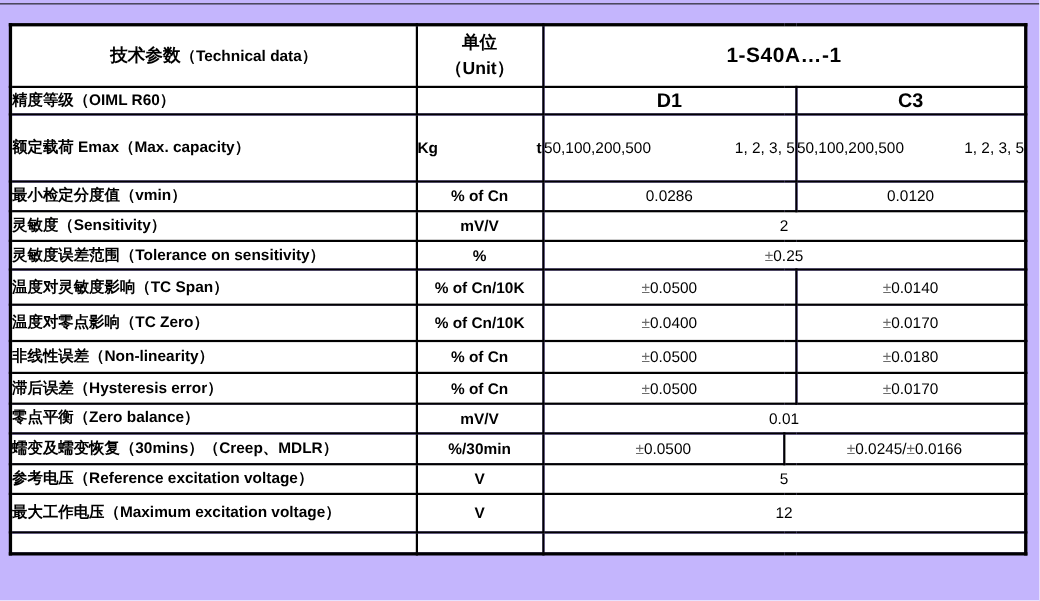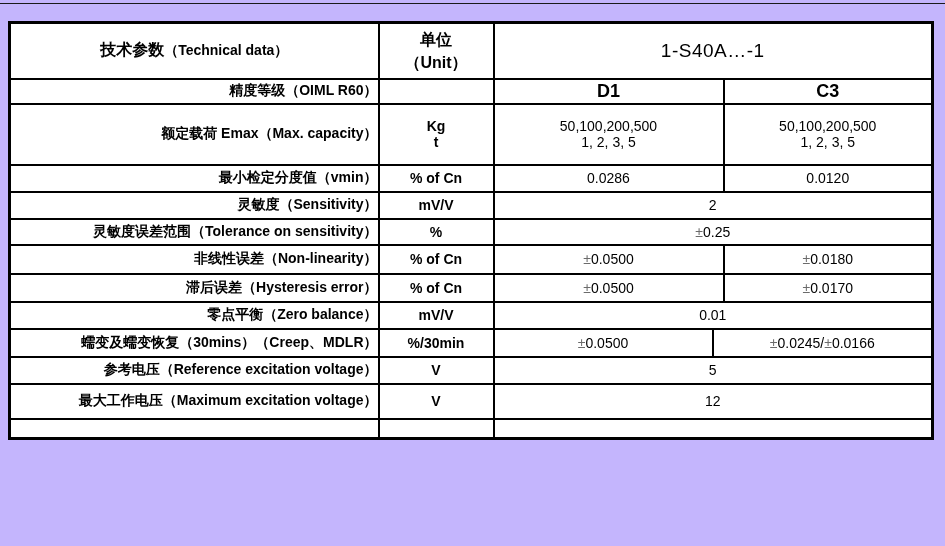--- a/index.html
+++ b/index.html
@@ -23,36 +23,36 @@
     border:3px solid #000;
   }
   table.spec td{
     border:2px solid #000;
     padding:0;
     overflow:hidden;
     vertical-align:middle;
     background:#fff;
   }
   .lbl{
-    text-align:right;
+    text-align:left;
     padding-left:5px;
     font-weight:bold;
     font-size:14px;
     white-space:nowrap;
   }
   .c{text-align:center;}
   .unit{font-weight:bold;font-size:14px;}
   .val{font-size:14px;font-weight:normal;margin-top:20px;}
   .valb{font-size:18px;font-weight:bold;}
   .hdr-param{font-weight:bold;font-size:16px;}
   .hdr-param .en{font-size:14px;}
   .hdr-unit{font-weight:bold;font-size:16px;line-height:1.45;}
-  .hdr-model{font-weight:normal;font-size:19px;letter-spacing:.5px;margin-left:28px;}
+  .hdr-model{font-weight:bold;font-size:19px;letter-spacing:.5px;margin-left:28px;}
   .twoline{
-    display:flex;flex-direction:column;justify-content:space-between;
+    display:flex;flex-direction:row;justify-content:space-between;
     height:100%;
   }
   .pm{color:#6b6b6b;}
 </style>
 </head>
 <body>
 
 <div class="screen">
   <div class="top-rule"></div>
 
@@ -118,21 +118,33 @@
       <td class="c unit">mV/V</td>
       <td class="c val" colspan="3">2</td>
     </tr>
 
     <tr style="height:26px">
       <td class="lbl">灵敏度误差范围（Tolerance on sensitivity）</td>
       <td class="c unit">%</td>
       <td class="c val" colspan="3"><span class="pm">±</span>0.25</td>
     </tr>
 
+    <tr style="height:32px">
+      <td class="lbl">温度对灵敏度影响（TC Span）</td>
+      <td class="c unit">% of Cn/10K</td>
+      <td class="c val" colspan="2"><span class="pm">±</span>0.0500</td>
+      <td class="c val"><span class="pm">±</span>0.0140</td>
+    </tr>
 
+    <tr style="height:33px">
+      <td class="lbl">温度对零点影响（TC Zero）</td>
+      <td class="c unit">% of Cn/10K</td>
+      <td class="c val" colspan="2"><span class="pm">±</span>0.0400</td>
+      <td class="c val"><span class="pm">±</span>0.0170</td>
+    </tr>
 
     <tr style="height:29px">
       <td class="lbl">非线性误差（Non-linearity）</td>
       <td class="c unit">% of Cn</td>
       <td class="c val" colspan="2"><span class="pm">±</span>0.0500</td>
       <td class="c val"><span class="pm">±</span>0.0180</td>
     </tr>
 
     <tr style="height:28px">
       <td class="lbl">滞后误差（Hysteresis error）</td>

